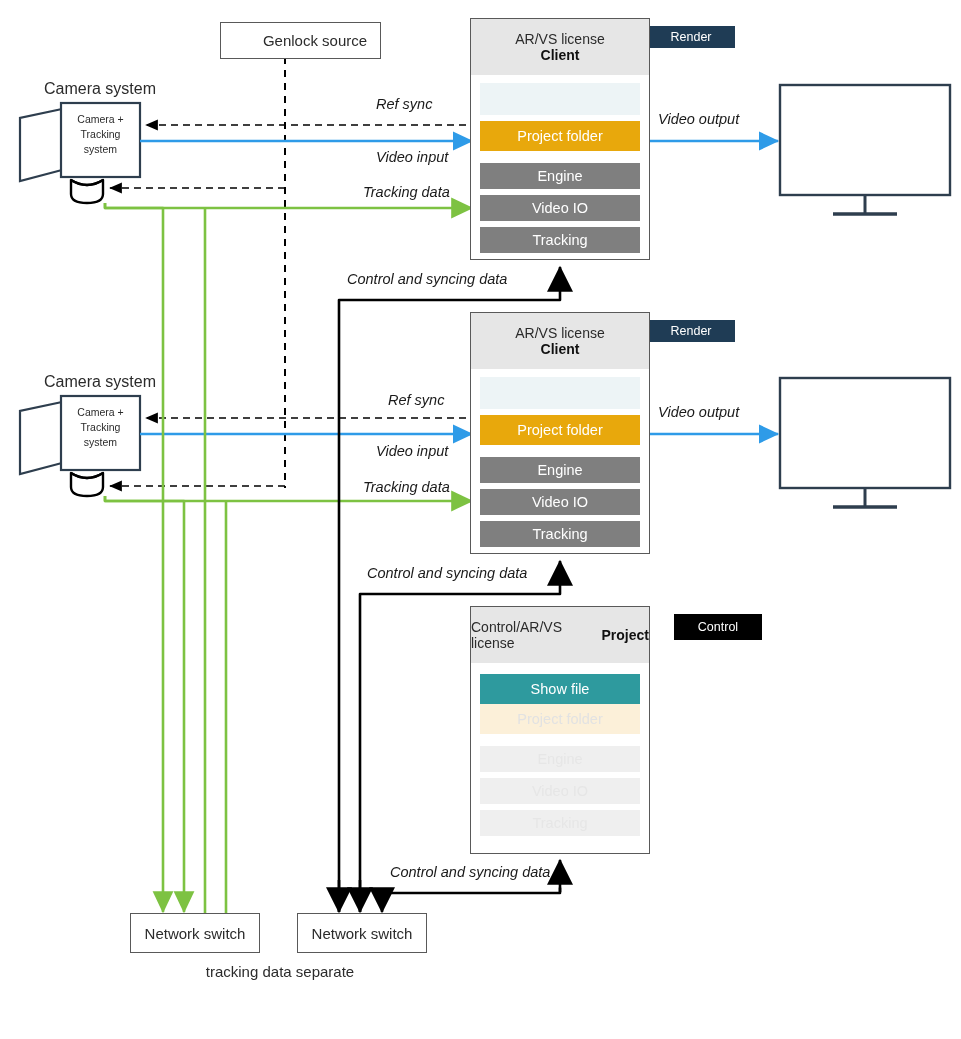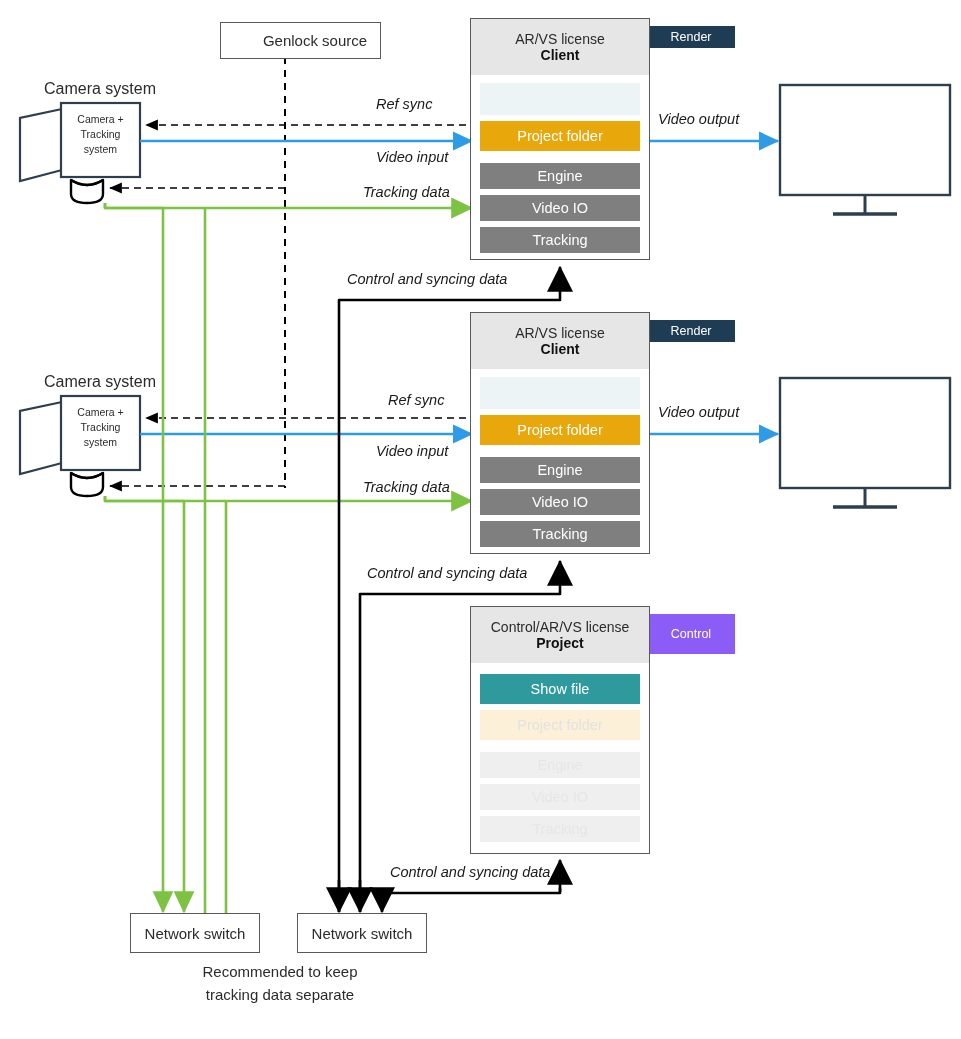--- a/index.html
+++ b/index.html
@@ -173,29 +173,29 @@
   </div>
   <div style="padding:8px 9px 0 9px;">
     <div style="height:32px;background:#EDF4F6;margin-bottom:6px;"></div>
     <div style="height:30px;background:#E8A80C;color:#fff;font-size:14.5px;display:flex;align-items:center;justify-content:center;margin-bottom:12px;">Project folder</div>
     <div style="height:26px;background:#7F7F7F;color:#fff;font-size:14.5px;display:flex;align-items:center;justify-content:center;margin-bottom:6px;">Engine</div>
     <div style="height:26px;background:#7F7F7F;color:#fff;font-size:14.5px;display:flex;align-items:center;justify-content:center;margin-bottom:6px;">Video IO</div>
     <div style="height:26px;background:#7F7F7F;color:#fff;font-size:14.5px;display:flex;align-items:center;justify-content:center;">Tracking</div>
   </div>
 </div>
 
-<div style="position:absolute;left:647px;top:614px;width:88px;height:40px;background:#8b5cf6;color:#fff;font-size:12.5px;display:flex;align-items:center;justify-content:center;">Control</div>
+<div style="position:absolute;left:674px;top:614px;width:88px;height:26px;background:#000000;color:#fff;font-size:12.5px;display:flex;align-items:center;justify-content:center;">Control</div>
 
 <div style="position:absolute;left:470px;top:606px;width:178px;height:246px;border:1.6px solid #595959;background:#fff;">
-  <div style="height:56px;background:#E6E6E6;display:flex;flex-direction:column;align-items:center;justify-content:center;">
+  <div style="height:56px;background:#E6E6E6;display:flex;align-items:center;justify-content:center;">
     <div style="font-size:14px;color:#2b2b2b;">Control/AR/VS license</div>
     <div style="font-size:14px;font-weight:bold;color:#111;">Project</div>
   </div>
   <div style="padding:11px 9px 0 9px;">
-    <div style="height:30px;background:#2E9A9E;color:#fff;font-size:14.5px;display:flex;align-items:center;justify-content:center;margin-bottom:6px;">Show file</div>
+    <div style="height:30px;background:#2E9A9E;color:#fff;font-size:14.5px;display:flex;align-items:center;justify-content:center;margin-bottom:0;">Show file</div>
     <div style="height:30px;background:#FCF0D9;color:#E2E2E2;font-size:14.5px;display:flex;align-items:center;justify-content:center;margin-bottom:12px;">Project folder</div>
     <div style="height:26px;background:#EFEFEF;color:#E6E6E6;font-size:14.5px;display:flex;align-items:center;justify-content:center;margin-bottom:6px;">Engine</div>
     <div style="height:26px;background:#EFEFEF;color:#E6E6E6;font-size:14.5px;display:flex;align-items:center;justify-content:center;margin-bottom:6px;">Video IO</div>
     <div style="height:26px;background:#EFEFEF;color:#E6E6E6;font-size:14.5px;display:flex;align-items:center;justify-content:center;">Tracking</div>
   </div>
 </div>
 
 <div style="position:absolute;left:376px;top:96px;font-size:14.5px;font-style:italic;color:#1a1a1a;">Ref sync</div>
 <div style="position:absolute;left:376px;top:149px;font-size:14.5px;font-style:italic;color:#1a1a1a;">Video input</div>
 <div style="position:absolute;left:363px;top:184px;font-size:14.5px;font-style:italic;color:#1a1a1a;">Tracking data</div>
@@ -211,17 +211,16 @@
 <div style="position:absolute;left:390px;top:864px;font-size:14.5px;font-style:italic;color:#1a1a1a;">Control and syncing data</div>
 
 <div style="position:absolute;left:130px;top:913px;width:128px;height:38px;border:1.6px solid #595959;background:#fff;display:flex;align-items:center;justify-content:center;font-size:15px;color:#2b2b2b;">
   <span>Network switch</span>
 </div>
 <div style="position:absolute;left:297px;top:913px;width:128px;height:38px;border:1.6px solid #595959;background:#fff;display:flex;align-items:center;justify-content:center;font-size:15px;color:#2b2b2b;">
   <span>Network switch</span>
 </div>
 
 <div style="position:absolute;left:110px;top:960px;width:340px;text-align:center;font-size:15px;line-height:23px;color:#2b2b2b;">
-  <div>Recommended to keep</div>
   <div>tracking data separate</div>
 </div>
 
 </div>
 
 </body></html>

